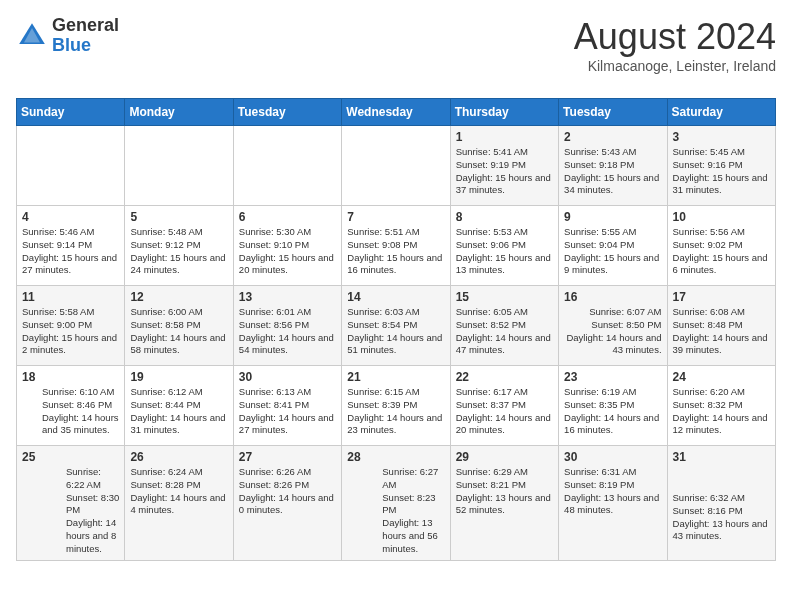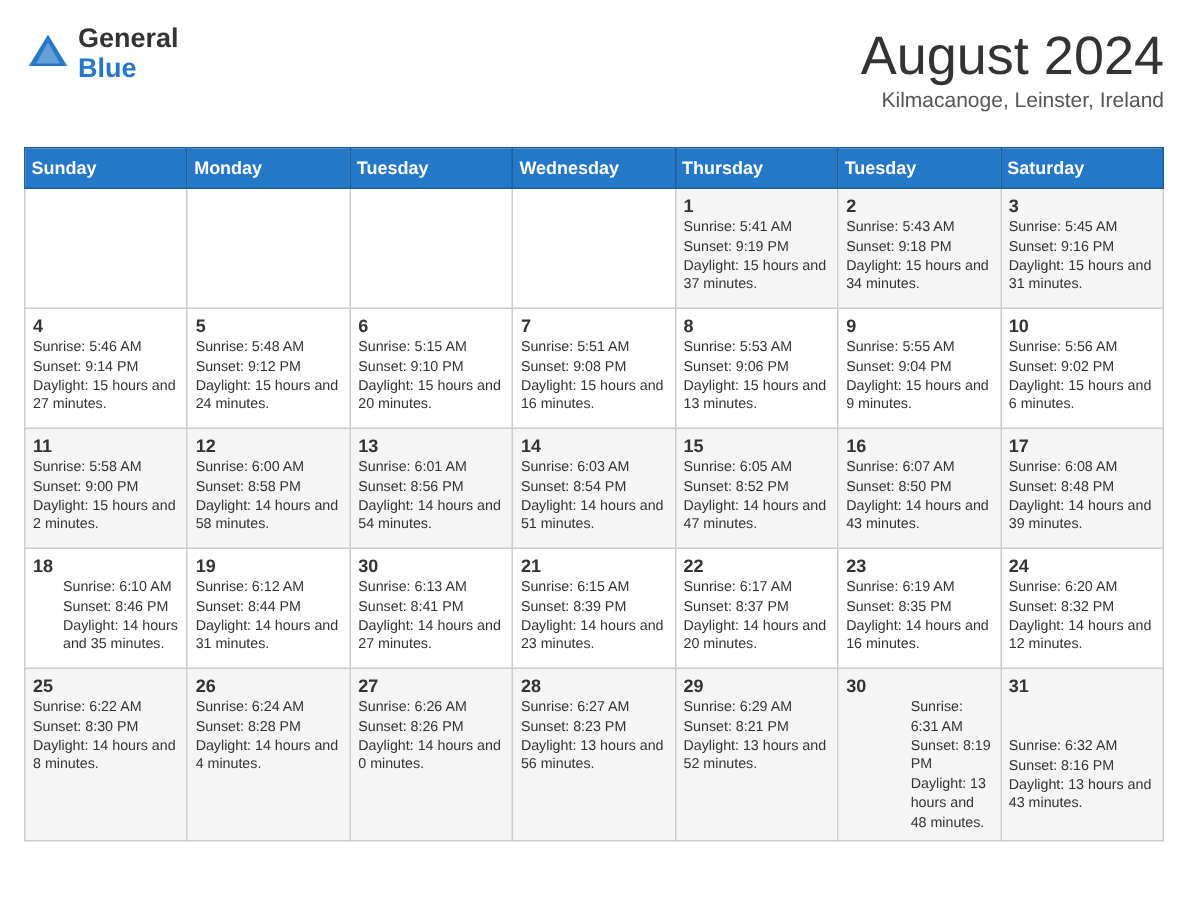--- a/index.html
+++ b/index.html
@@ -161,21 +161,21 @@
 Daylight: 15 hours and 27 minutes.</div>
         </td>
         <td>
           <span class="day-number">5</span>
           <div class="day-info" style="white-space: pre-line;">Sunrise: 5:48 AM
 Sunset: 9:12 PM
 Daylight: 15 hours and 24 minutes.</div>
         </td>
         <td>
           <span class="day-number">6</span>
-          <div class="day-info" style="white-space: pre-line;">Sunrise: 5:15 AM
+          <div class="day-info" style="white-space: pre-line;">Sunrise: 5:30 AM
 Sunset: 9:10 PM
 Daylight: 15 hours and 20 minutes.</div>
         </td>
         <td>
           <span class="day-number">7</span>
           <div class="day-info" style="white-space: pre-line;">Sunrise: 5:51 AM
 Sunset: 9:08 PM
 Daylight: 15 hours and 16 minutes.</div>
         </td>
         <td>
@@ -223,21 +223,21 @@
 Daylight: 14 hours and 51 minutes.</div>
         </td>
         <td>
           <span class="day-number">15</span>
           <div class="day-info" style="white-space: pre-line;">Sunrise: 6:05 AM
 Sunset: 8:52 PM
 Daylight: 14 hours and 47 minutes.</div>
         </td>
         <td>
           <span class="day-number">16</span>
-          <div class="day-info" style="white-space: pre-line;">Sunrise: 6:07 AM
+          <div class="day-info" style="white-space: pre-line; text-align: right;">Sunrise: 6:07 AM
 Sunset: 8:50 PM
 Daylight: 14 hours and 43 minutes.</div>
         </td>
         <td>
           <span class="day-number">17</span>
           <div class="day-info" style="white-space: pre-line;">Sunrise: 6:08 AM
 Sunset: 8:48 PM
 Daylight: 14 hours and 39 minutes.</div>
         </td>
       </tr>
@@ -281,51 +281,51 @@
         <td>
           <span class="day-number">24</span>
           <div class="day-info" style="white-space: pre-line;">Sunrise: 6:20 AM
 Sunset: 8:32 PM
 Daylight: 14 hours and 12 minutes.</div>
         </td>
       </tr>
       <tr>
         <td>
           <span class="day-number">25</span>
-          <div class="day-info" style="white-space: pre-line;">Sunrise: 6:22 AM
+          <div class="day-info" style="white-space: pre-line; margin-left: 44px;">Sunrise: 6:22 AM
 Sunset: 8:30 PM
 Daylight: 14 hours and 8 minutes.</div>
         </td>
         <td>
           <span class="day-number">26</span>
           <div class="day-info" style="white-space: pre-line;">Sunrise: 6:24 AM
 Sunset: 8:28 PM
 Daylight: 14 hours and 4 minutes.</div>
         </td>
         <td>
           <span class="day-number">27</span>
           <div class="day-info" style="white-space: pre-line;">Sunrise: 6:26 AM
 Sunset: 8:26 PM
 Daylight: 14 hours and 0 minutes.</div>
         </td>
         <td>
           <span class="day-number">28</span>
-          <div class="day-info" style="white-space: pre-line;">Sunrise: 6:27 AM
+          <div class="day-info" style="white-space: pre-line; margin-left: 35px;">Sunrise: 6:27 AM
 Sunset: 8:23 PM
 Daylight: 13 hours and 56 minutes.</div>
         </td>
         <td>
           <span class="day-number">29</span>
           <div class="day-info" style="white-space: pre-line;">Sunrise: 6:29 AM
 Sunset: 8:21 PM
 Daylight: 13 hours and 52 minutes.</div>
         </td>
         <td>
           <span class="day-number">30</span>
-          <div class="day-info" style="white-space: pre-line; margin-left: 43px;">Sunrise: 6:31 AM
+          <div class="day-info" style="white-space: pre-line;">Sunrise: 6:31 AM
 Sunset: 8:19 PM
 Daylight: 13 hours and 48 minutes.</div>
         </td>
         <td>
           <span class="day-number">31</span>
           <div class="day-info" style="white-space: pre-line; margin-top: 28px;">Sunrise: 6:32 AM
 Sunset: 8:16 PM
 Daylight: 13 hours and 43 minutes.</div>
         </td>
       </tr>

